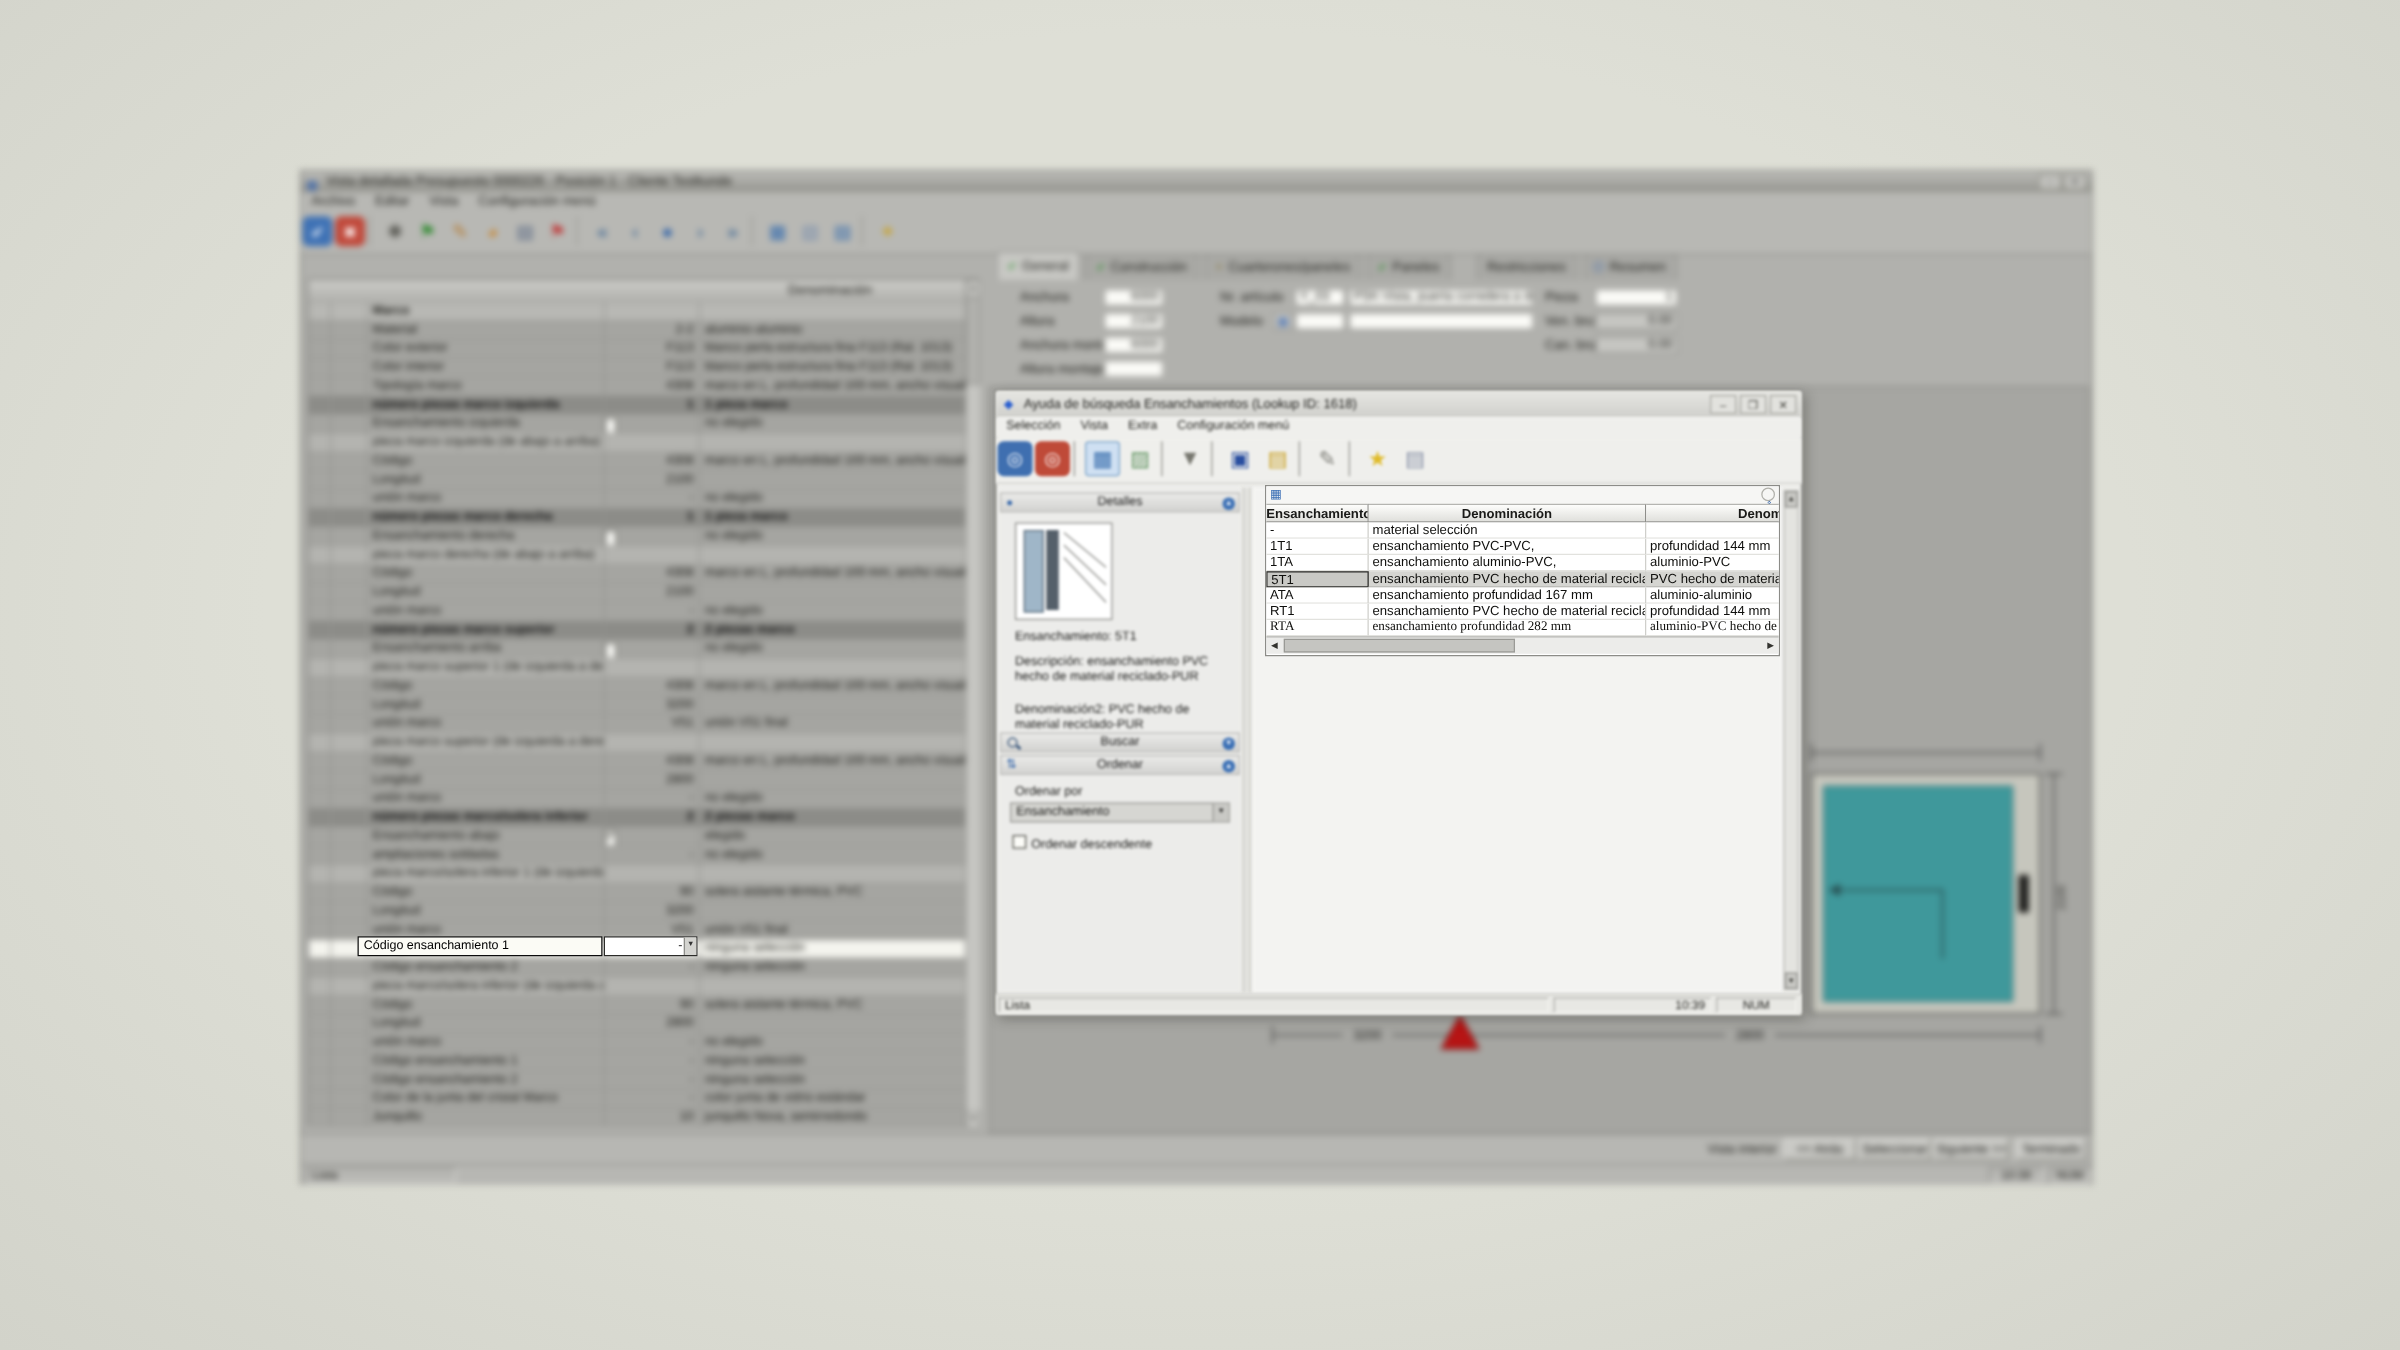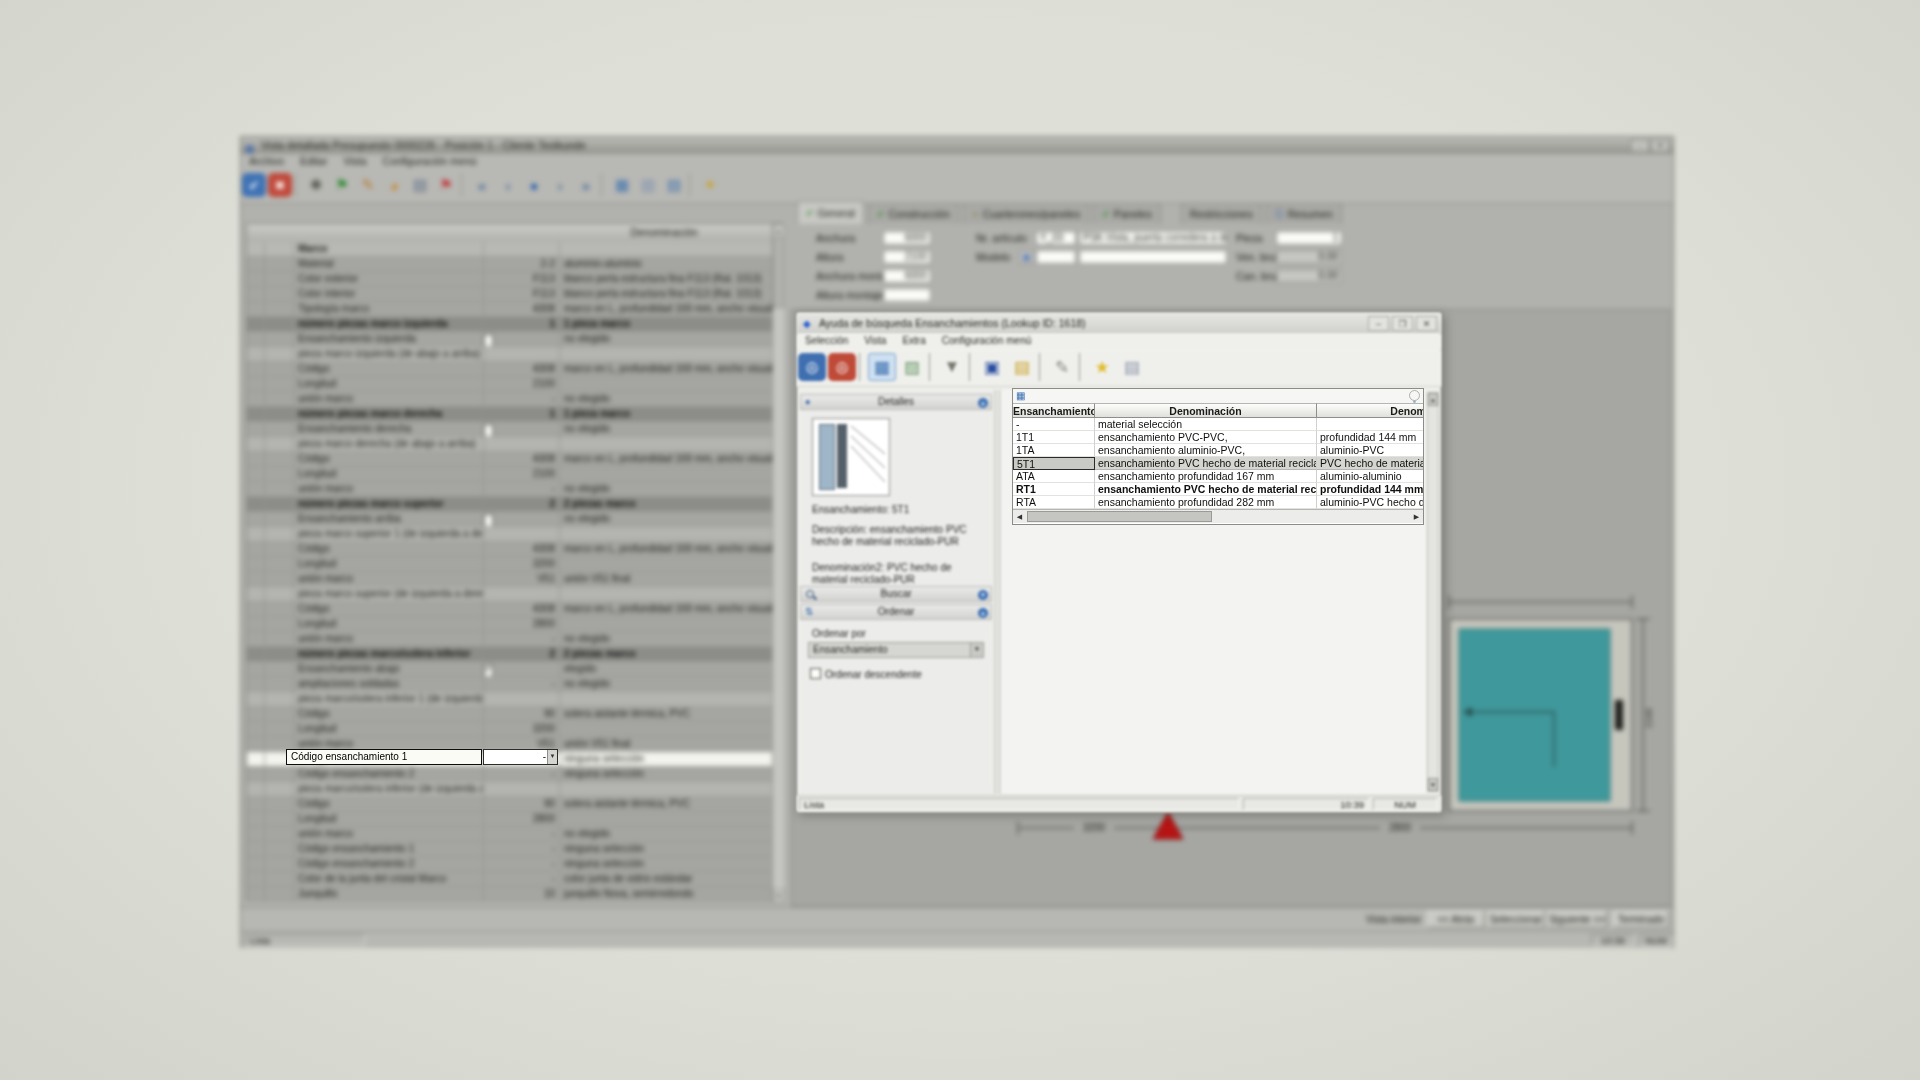--- a/index.html
+++ b/index.html
@@ -665,26 +665,26 @@
           <div class="lkrow sel" style="top: 68px;">
             <span class="k1 focuscell">5T1</span>
             <span class="k2">ensanchamiento PVC hecho de material reciclado-PUR</span>
             <span class="k3">PVC hecho de material rec</span>
           </div>
           <div class="lkrow" style="top: 81px;">
             <span class="k1">ATA</span>
             <span class="k2">ensanchamiento profundidad 167 mm</span>
             <span class="k3">aluminio-aluminio</span>
           </div>
-          <div class="lkrow" style="top: 94px; font-weight: bold;">
+          <div class="lkrow" style="top: 94px;">
             <span class="k1">RT1</span>
             <span class="k2">ensanchamiento PVC hecho de material reciclado,</span>
             <span class="k3">profundidad 144 mm</span>
           </div>
-          <div class="lkrow" style="top: 107px;">
+          <div class="lkrow" style="top: 107px; font-family: Liberation Serif, serif;">
             <span class="k1">RTA</span>
             <span class="k2">ensanchamiento profundidad 282 mm</span>
             <span class="k3">aluminio-PVC hecho de m</span>
           </div>
         </div>
       <div id="reshscroll">
         <span class="harr" style="left:0;">◀</span>
         <span id="reshthumb"></span>
         <span class="harr" style="right:0;">▶</span>
       </div>

